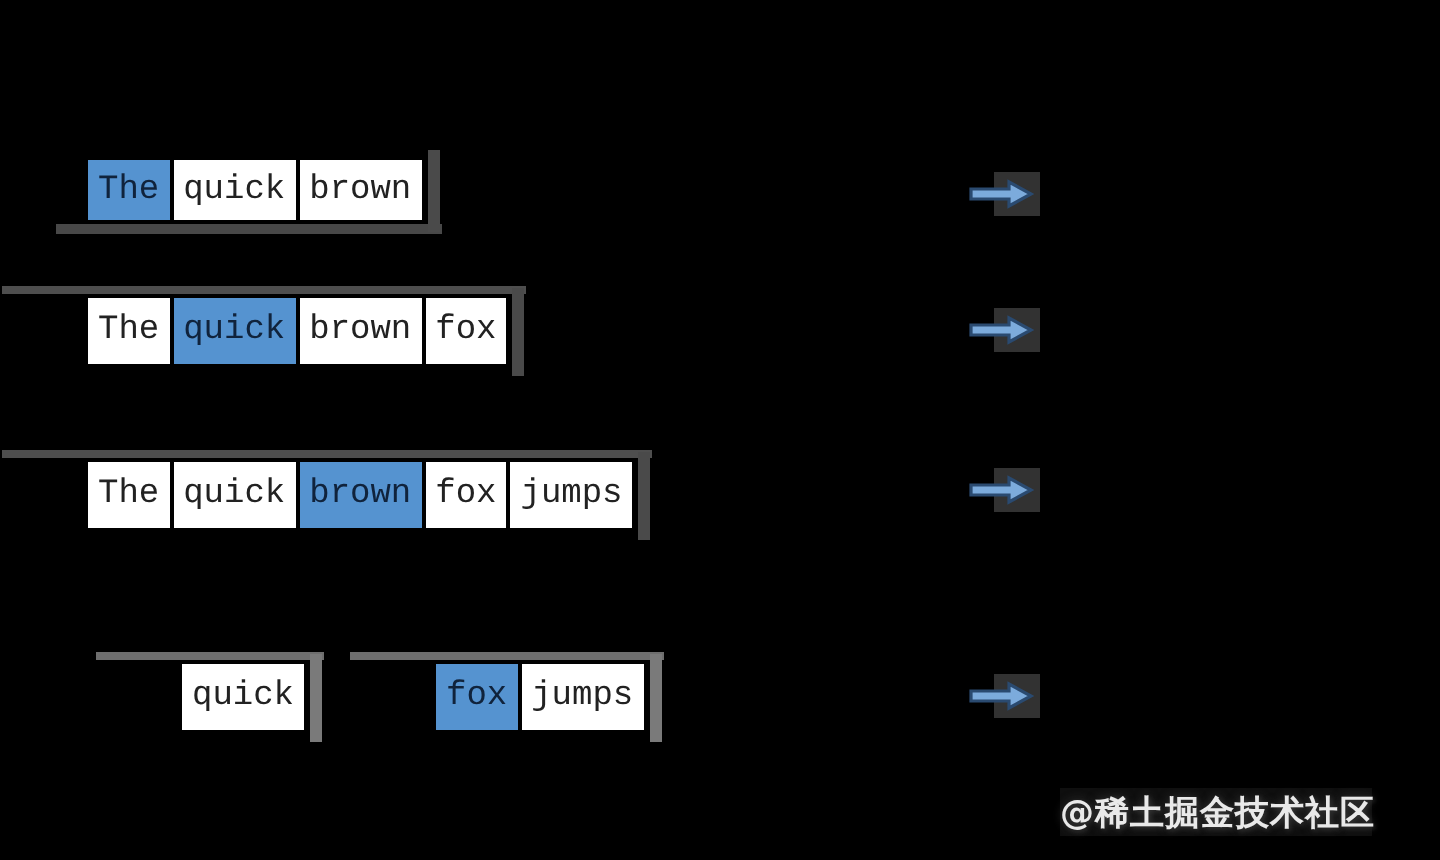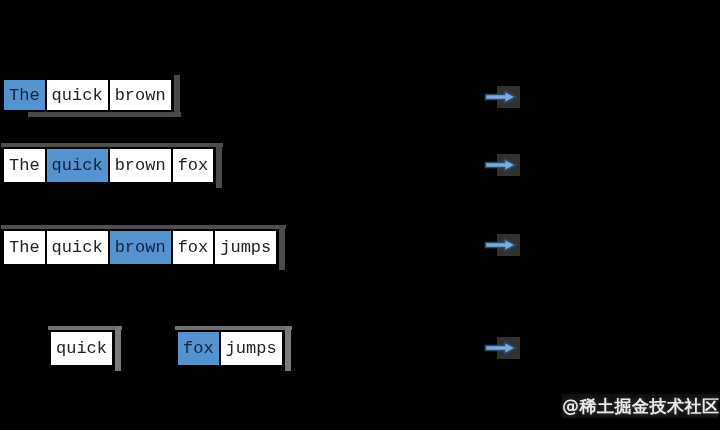--- a/index.html
+++ b/index.html
@@ -17,20 +17,21 @@
   .wbox{
     box-sizing:border-box;
     border:2px solid #000;
     background:#fff;
     color:#222;
     font-size:17px;
     line-height:1;
     display:flex;align-items:center;justify-content:center;
     padding:0 5px;
     white-space:pre;
+    margin-left:40px;
   }
   .wbox + .wbox{margin-left:-2px;}
   .wbox.hl{background:#5593d0;color:#10233c;}
 
   .h34 .wbox{height:34px;}
   .h37 .wbox{height:37px;}
 
   
   .sh-top::before{
     content:"";position:absolute;
@@ -54,21 +55,21 @@
   .arrow{position:absolute;width:36px;height:22px;}
   .arrow .blob{
     position:absolute;left:13px;top:0px;width:23px;height:22px;
     background:#323232;
   }
   .arrow svg{position:absolute;left:0;top:3px;display:block;}
 
   
   .watermark{
     position:absolute;
-    left:562px;top:394px;
+    left:530px;top:394px;
     width:156px;height:24px;
     display:flex;align-items:center;
     color:#e9e9e9;
     font-family:"DejaVu Sans","Liberation Sans",sans-serif;
     font-size:17px;
     font-weight:bold;
     letter-spacing:0.5px;
     text-shadow:0 0 5px #3c3c3c, 1px 1px 2px #2a2a2a;
     background:rgba(70,70,70,0.22);
     white-space:nowrap;

